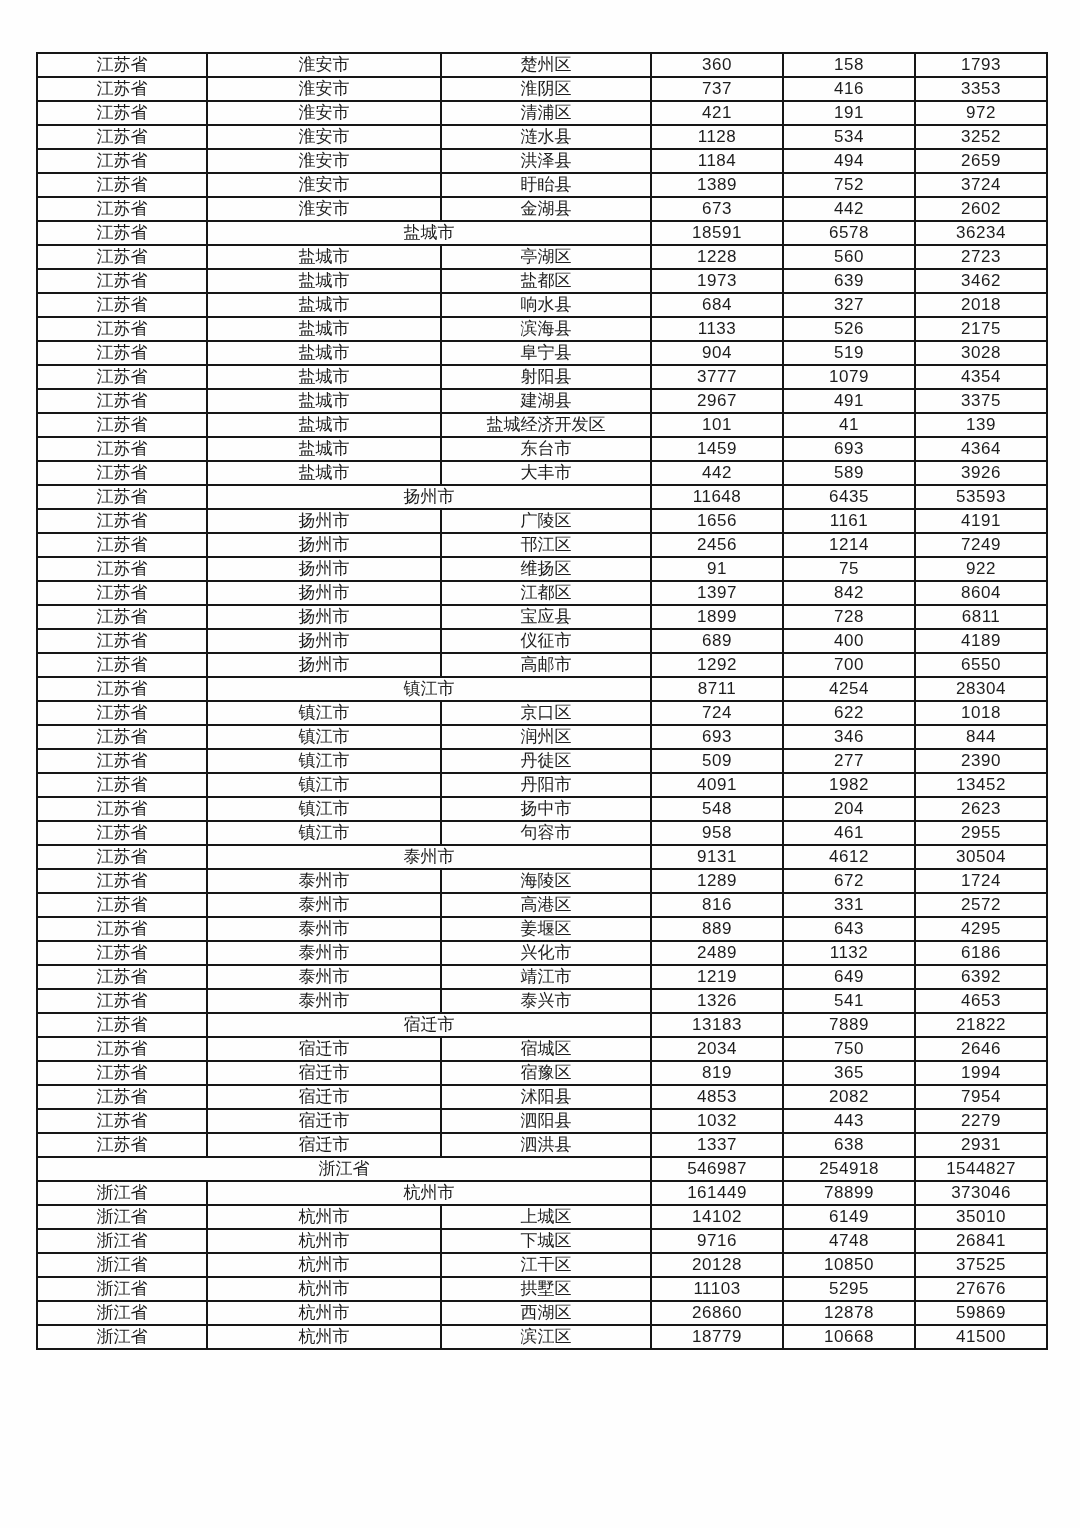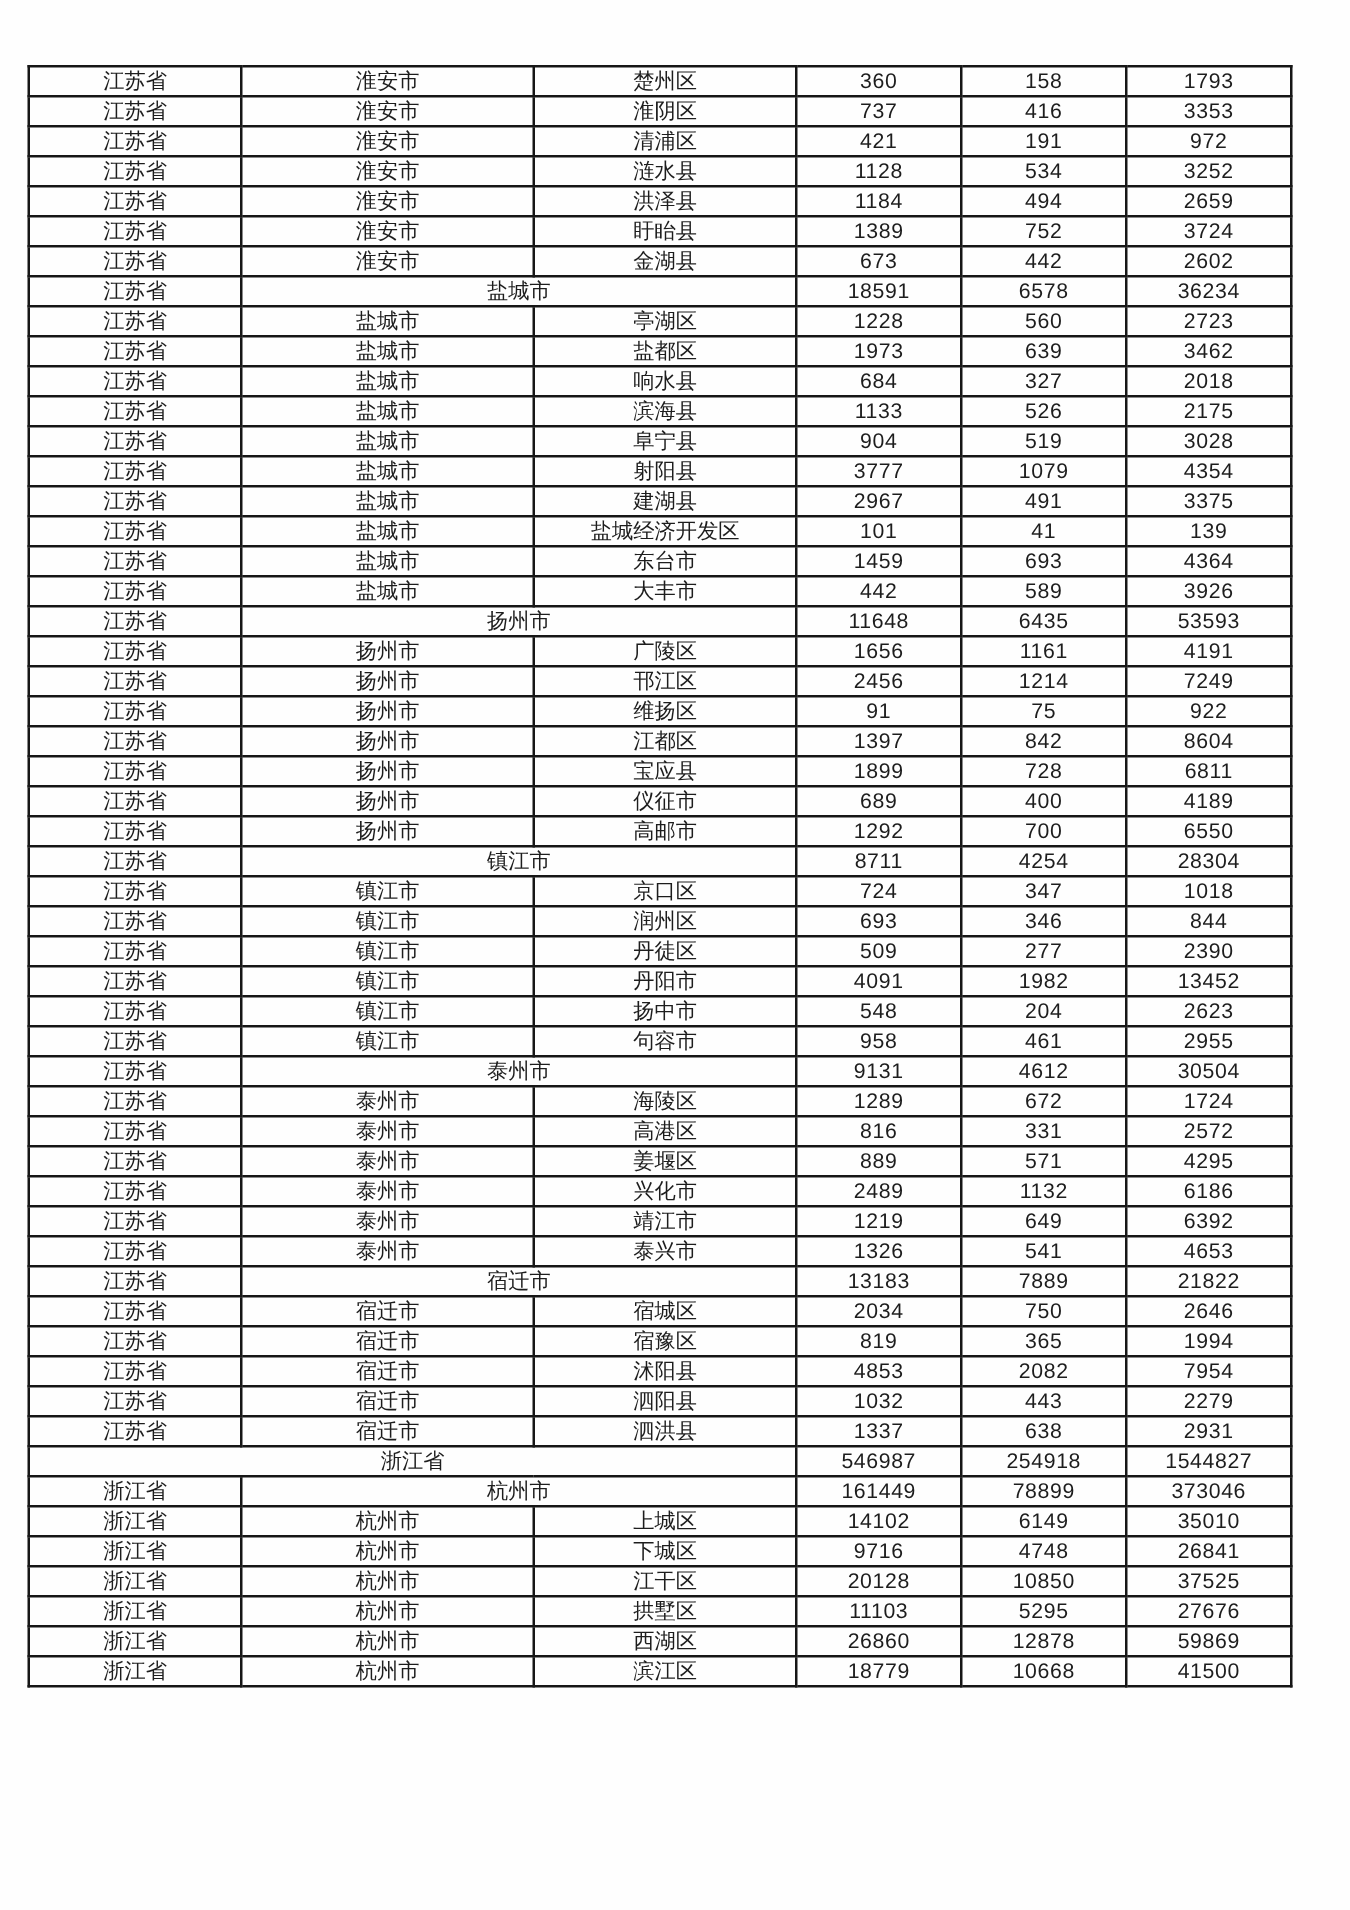--- a/index.html
+++ b/index.html
@@ -10,21 +10,21 @@
   }
   .page {
     position: relative;
     width: 1080px;
     height: 1528px;
     background: #fefefe;
     overflow: hidden;
   }
   table.stats-table {
     position: absolute;
-    left: 22px;
+    left: 36px;
     top: 52px;
     border-collapse: collapse;
     table-layout: fixed;
     width: 1010px;
     border-radius: 32px;
   }
   table.stats-table td {
     border: 2px solid #161616;
     height: 22px;
     padding: 0;
@@ -272,21 +272,21 @@
           <td colspan="2">镇江市</td>
           <td colspan="1" class="num">8711</td>
           <td colspan="1" class="num">4254</td>
           <td colspan="1" class="num">28304</td>
         </tr>
         <tr>
           <td colspan="1">江苏省</td>
           <td colspan="1">镇江市</td>
           <td colspan="1">京口区</td>
           <td colspan="1" class="num">724</td>
-          <td colspan="1" class="num">347</td>
+          <td colspan="1" class="num">622</td>
           <td colspan="1" class="num">1018</td>
         </tr>
         <tr>
           <td colspan="1">江苏省</td>
           <td colspan="1">镇江市</td>
           <td colspan="1">润州区</td>
           <td colspan="1" class="num">693</td>
           <td colspan="1" class="num">346</td>
           <td colspan="1" class="num">844</td>
         </tr>
@@ -343,21 +343,21 @@
           <td colspan="1">高港区</td>
           <td colspan="1" class="num">816</td>
           <td colspan="1" class="num">331</td>
           <td colspan="1" class="num">2572</td>
         </tr>
         <tr>
           <td colspan="1">江苏省</td>
           <td colspan="1">泰州市</td>
           <td colspan="1">姜堰区</td>
           <td colspan="1" class="num">889</td>
-          <td colspan="1" class="num">571</td>
+          <td colspan="1" class="num">643</td>
           <td colspan="1" class="num">4295</td>
         </tr>
         <tr>
           <td colspan="1">江苏省</td>
           <td colspan="1">泰州市</td>
           <td colspan="1">兴化市</td>
           <td colspan="1" class="num">2489</td>
           <td colspan="1" class="num">1132</td>
           <td colspan="1" class="num">6186</td>
         </tr>

